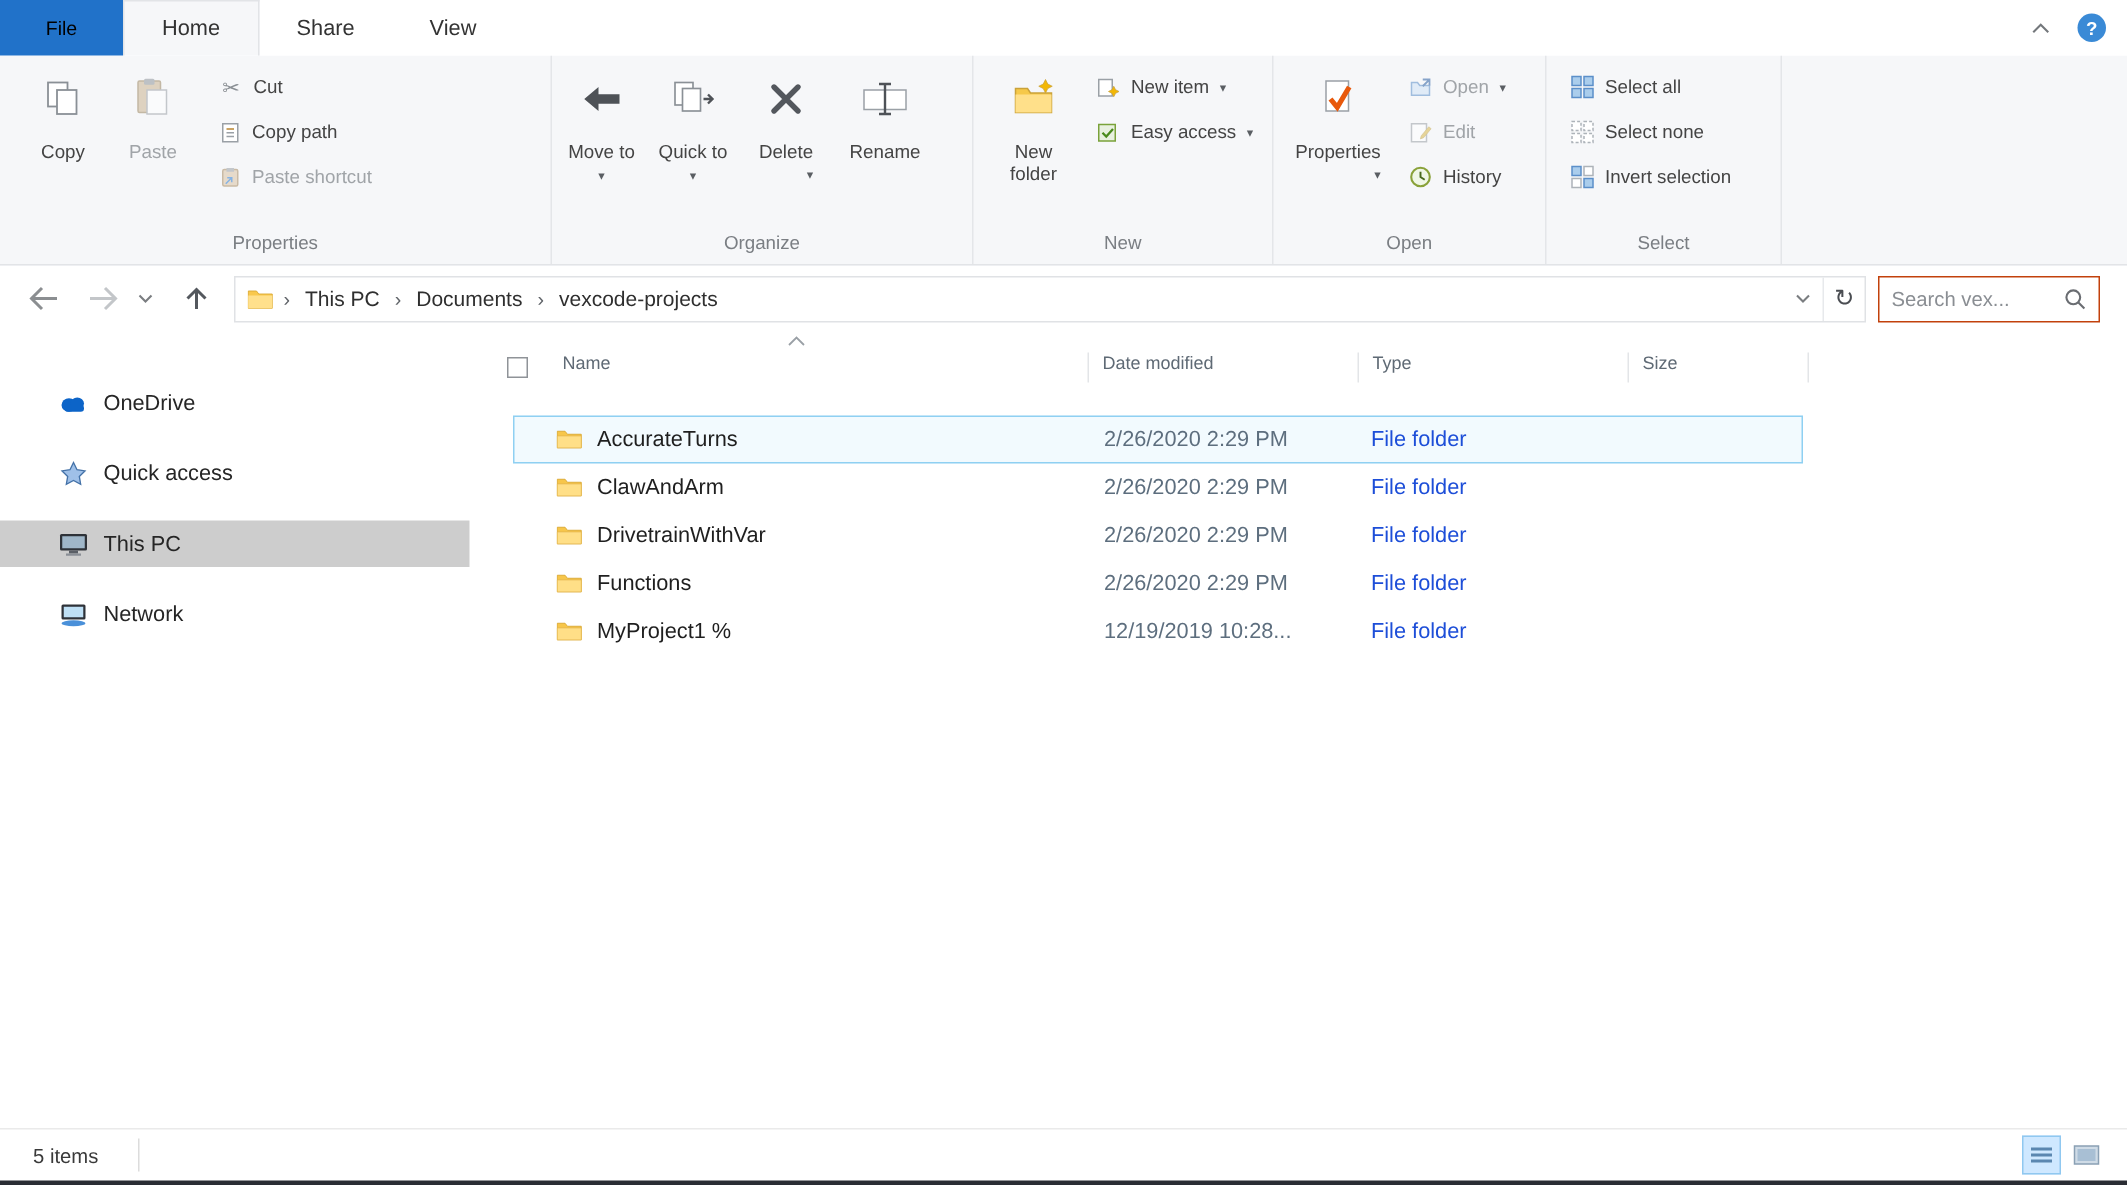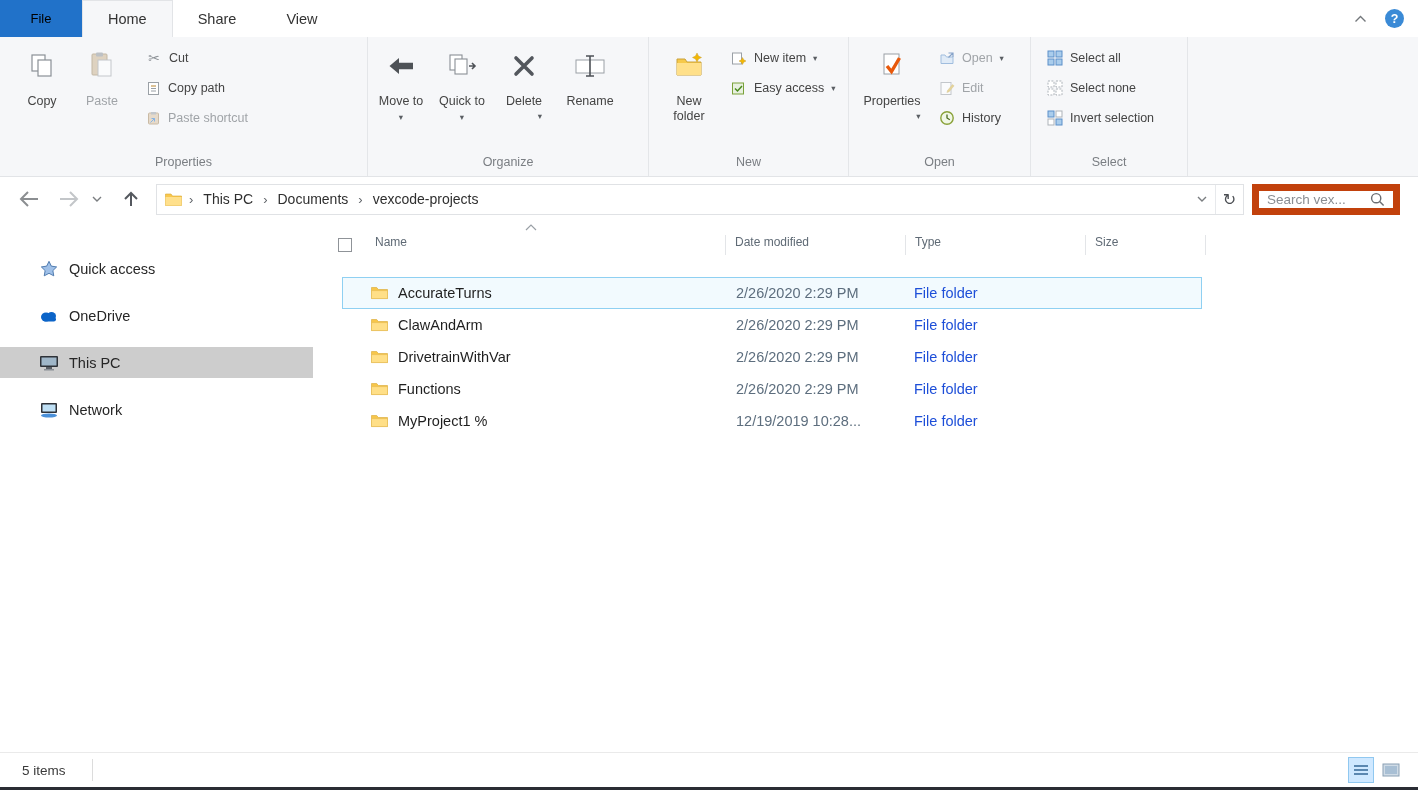--- a/index.html
+++ b/index.html
@@ -49,21 +49,21 @@
   
   .addressbar{position:absolute;top:178px;left:0;right:0;height:42px;background:#fff;display:flex;align-items:center}
   .nav-btn{width:30px;height:32px;display:flex;align-items:center;justify-content:center}
   .nb-back{margin-left:14px}.nb-fwd{margin-left:10px}.nb-hist{margin-left:4px;width:18px}.nb-up{margin-left:10px}
   .addr-box{margin-left:10px;width:1088px;height:31px;border:1px solid #e0e2e5;background:#fff;display:flex;align-items:center;padding-left:8px}
   .crumb{font-size:14px;color:#2f2f2f;padding:0 3px;white-space:nowrap}
   .crumb-sep{font-size:13px;color:#5f6368;padding:0 7px}
   .addr-spacer{flex:1}
   .addr-drop{width:26px;height:100%;display:flex;align-items:center;justify-content:center}
   .refresh-btn{width:28px;height:100%;display:flex;align-items:center;justify-content:center;border-left:1px solid #e7e9ec;font-size:16px;color:#4a4d52}
-  .search-box{margin-left:8px;width:148px;height:31px;border:7px solid #c2410c;display:flex;align-items:center;padding:0 8px;background:#fff}
+  .search-box{margin-left:8px;width:148px;height:31px;border:1px solid #c2410c;display:flex;align-items:center;padding:0 8px;background:#fff}
   .search-box input{border:0;outline:0;flex:1;min-width:0;font-family:"Liberation Sans",sans-serif;font-size:13.5px;color:#333;background:transparent}
   .search-box input::placeholder{color:#8a8e93}
 
   
   .main{position:absolute;top:220px;left:0;right:0;bottom:38px;background:#fff;display:flex}
   .sidebar{width:317px;padding-top:33px;flex-shrink:0}
   .side-item{height:31px;display:flex;align-items:center;padding-left:38px;gap:9px;font-size:14.5px;color:#262626;margin-bottom:16px}
   .side-item .sicon{width:22px;display:flex;justify-content:center}
   .side-item.selected{background:#cdcdcd;margin-right:4px}
   .filepane{flex:1;position:relative;padding-left:13px}
@@ -400,35 +400,35 @@
         </svg>
     </span>
   </div>
 </div>
 
 <div class="main">
 
   <div class="sidebar">
     <div class="side-item">
       <span class="sicon">
-        <svg width="18" height="18" viewBox="0 0 20 20">
-            <path d="M10 1.5 l2.6 5.3 5.9 .9 -4.2 4.1 1 5.8 -5.3 -2.8 -5.3 2.8 1 -5.8 -4.2 -4.1 5.9 -.9 z" fill="#9fc0e8" stroke="#4472a8"></path>
-          </svg>
-      </span>
-      <span>Quick access</span>
-    </div>
-    <div class="side-item">
-      <span class="sicon">
         <svg width="20" height="13" viewBox="0 0 20 13">
             <ellipse cx="7" cy="8" rx="5" ry="4.5" fill="#0c64c8"></ellipse>
             <ellipse cx="12.5" cy="7" rx="4.5" ry="4" fill="#0c64c8"></ellipse>
             <rect x="4" y="8" width="13" height="4.5" rx="2.2" fill="#0c64c8"></rect>
           </svg>
       </span>
       <span>OneDrive</span>
+    </div>
+    <div class="side-item">
+      <span class="sicon">
+        <svg width="18" height="18" viewBox="0 0 20 20">
+            <path d="M10 1.5 l2.6 5.3 5.9 .9 -4.2 4.1 1 5.8 -5.3 -2.8 -5.3 2.8 1 -5.8 -4.2 -4.1 5.9 -.9 z" fill="#9fc0e8" stroke="#4472a8"></path>
+          </svg>
+      </span>
+      <span>Quick access</span>
     </div>
     <div class="side-item selected">
       <span class="sicon">
         <svg width="20" height="18" viewBox="0 0 20 18">
             <rect x="1" y="2" width="18" height="11" rx="1" fill="#2e3238"></rect>
             <rect x="2.5" y="3.5" width="15" height="8" fill="#9fb6c8"></rect>
             <rect x="7" y="13" width="6" height="2" fill="#5a5f66"></rect>
             <rect x="5" y="15" width="10" height="1.5" fill="#8a8f96"></rect>
           </svg>
       </span>

